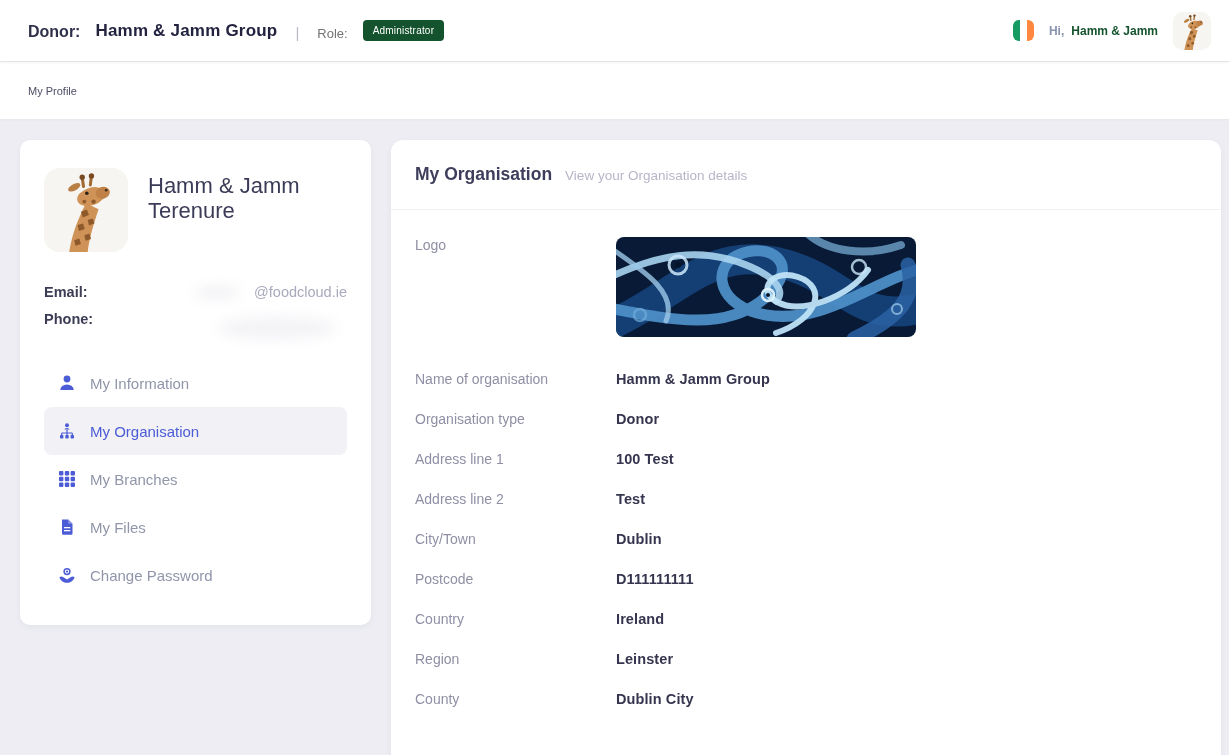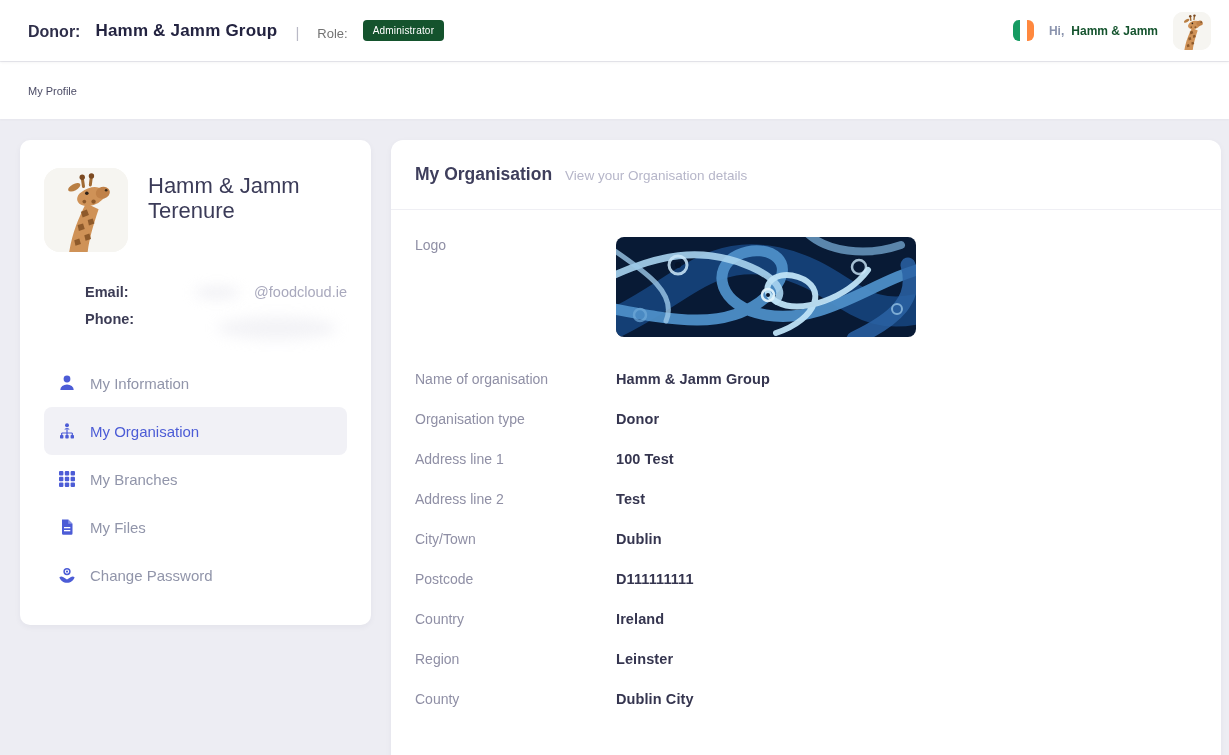--- a/index.html
+++ b/index.html
@@ -52,21 +52,21 @@
   }
   .profile-head { display:flex; gap:20px; }
   .avatar-lg {
     width:84px; height:84px; border-radius:16px; overflow:hidden;
     background:#f5f4f0; flex:0 0 84px;
   }
   .profile-name { font-size:22px; color:#3b3b58; font-weight:500; line-height:25px; padding-top:5px; }
   .contact { margin-top:32px; }
   .contact-row { display:flex; justify-content:space-between; align-items:baseline;
                  font-size:14.5px; margin-bottom:11px; position:relative; }
-  .contact-label { color:#3c3c55; font-weight:600;margin-left:41px; }
+  .contact-label { color:#3c3c55; font-weight:600; }
   .contact-value { color:#a9a9bd; }
   .smudge { position:absolute; border-radius:50%; filter:blur(7px); background:#dcdce6; opacity:.55; }
   .smudge.email { width:46px; height:9px; left:150px; top:4px; }
   .smudge.phone { width:120px; height:22px; right:10px; top:6px; opacity:.35; }
 
   .menu { margin-top:32px; }
   .menu-item {
     display:flex; align-items:center; gap:14px; height:48px; padding:0 14px;
     border-radius:8px; font-size:15px; color:#9195aa; font-weight:500; cursor:pointer;
   }

